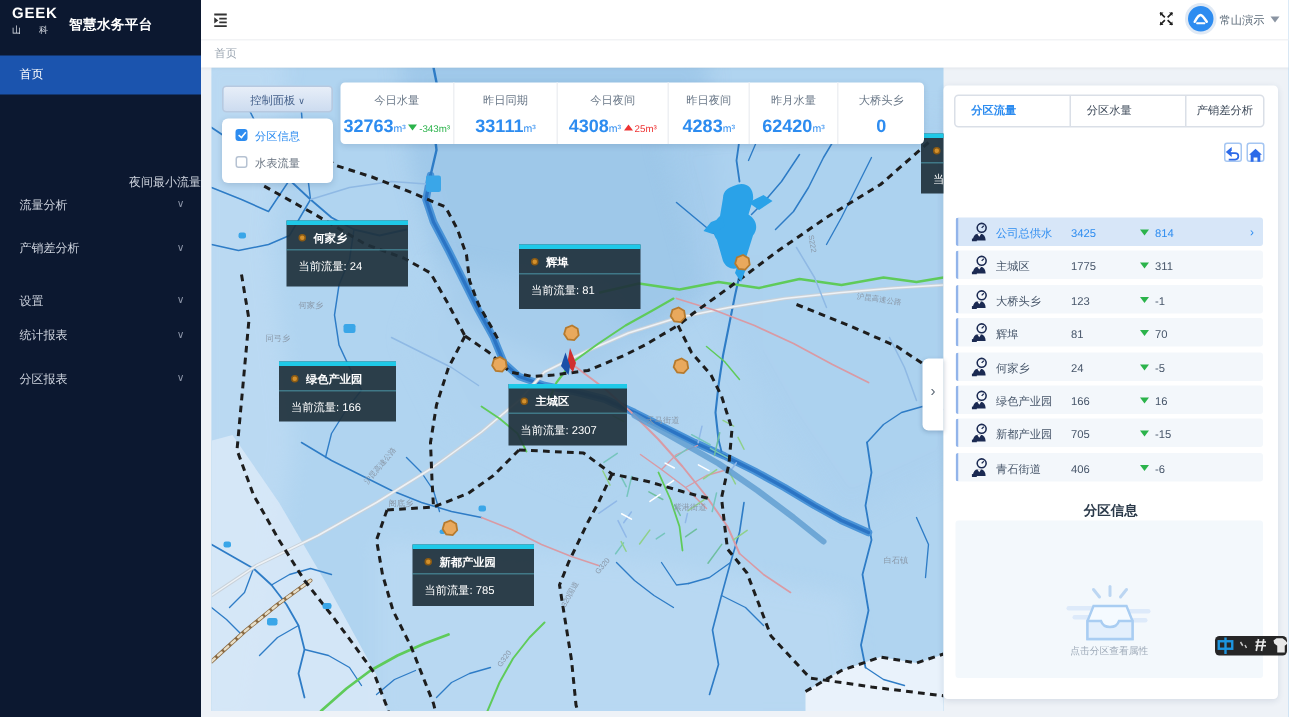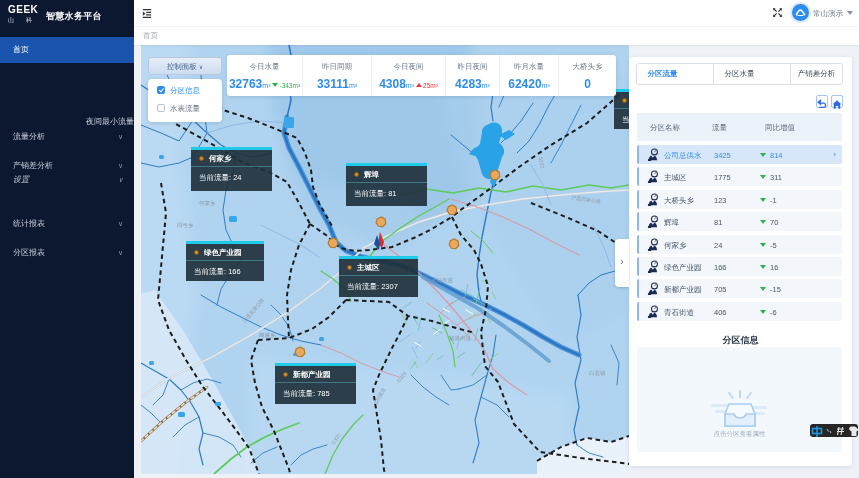--- a/index.html
+++ b/index.html
@@ -81,21 +81,21 @@
 
 <div class="abs" id="sidebar">
   <div id="logo">
     <div class="geek">GEEK<span class="sub">山科</span></div>
     <div class="ptitle">智慧水务平台</div>
   </div>
   <div class="mitem on" style="top:37px;">首页</div>
   <div class="mitem" style="top:109px;text-align:right;">夜间最小流量</div>
   <div class="mitem" style="top:124px;">流量分析<span class="arr">∨</span></div>
   <div class="mitem" style="top:153px;">产销差分析<span class="arr">∨</span></div>
-  <div class="mitem" style="top:167px;font-style:italic;">设置<span class="arr">∨</span></div>
+  <div class="mitem" style="top:188px;">设置<span class="arr">∨</span></div>
   <div class="mitem" style="top:240px;">分区报表<span class="arr">∨</span></div>
   <div class="mitem" style="top:211px;">统计报表<span class="arr">∨</span></div>
 </div>
 
 <div class="abs" id="topbar">
   <svg class="abs" style="left:8px;top:8px;" width="10" height="10" viewBox="0 0 24 24">
       <path d="M2 2.5h20v3H2zM10 9h12v3H10zM10 15h12v3H10zM2 21h20v3H2zM2 8.5v10l6.5-5z" fill="#333"></path>
     </svg>
   <svg class="abs" style="right:76px;top:7px;" width="11" height="11" viewBox="0 0 24 24">
       <path d="M3 3h5L3 8zM21 3v5l-5-5zM3 21v-5l5 5zM21 21h-5l5-5z" fill="#222"></path>
@@ -335,25 +335,20 @@
       <div class="tab">分区水量</div>
       <div class="tab">产销差分析</div>
     </div>
   <div class="ibtn" id="ibtn1"><svg width="10" height="11" viewBox="0 0 14 14" style="margin:1px 0 0 0px;">
         <path d="M5 3 L5 1 L1.5 4 L5 7 L5 5 L9 5 q3 0 3 3 t-3 3 L3 11" fill="none" stroke="#2d6ae8" stroke-width="1.6"></path>
         <path d="M5 1 L5 7 L1.5 4 z" fill="#2d6ae8"></path>
       </svg></div>
   <div class="ibtn" id="ibtn2"><svg width="10" height="11" viewBox="0 0 14 14" style="margin:1px 0 0 0px;">
         <path d="M7 1 L13 6.5 L11.5 6.5 L11.5 13 L8.8 13 L8.8 9 L5.2 9 L5.2 13 L2.5 13 L2.5 6.5 L1 6.5 z" fill="#2d6ae8"></path>
       </svg></div>
-  <div id="thead">
-      <span style="left:13px;">分区名称</span>
-      <span style="left:75px;">流量</span>
-      <span style="left:128px;">同比增值</span>
-    </div>
   <div class="rrow on" style="top:88.0px;">
       <svg class="ricon" viewBox="0 0 20 20">
         <circle cx="13" cy="6" r="4.6" fill="none" stroke="#1b2a52" stroke-width="1.6"></circle>
         <path d="M13 6l2.2-2.2" stroke="#1b2a52" stroke-width="1.3"></path>
         <path d="M4 19c0-4 2-7 5-7h3c3 0 5 3 5 7z" fill="#1b2a52"></path>
         <path d="M8.5 12l2 3 2-3" fill="#fff"></path>
         <rect x="3" y="17" width="5" height="3" fill="#1b2a52"></rect>
       </svg>
       <span class="rn">公司总供水</span>
       <span class="rv">3425</span>

